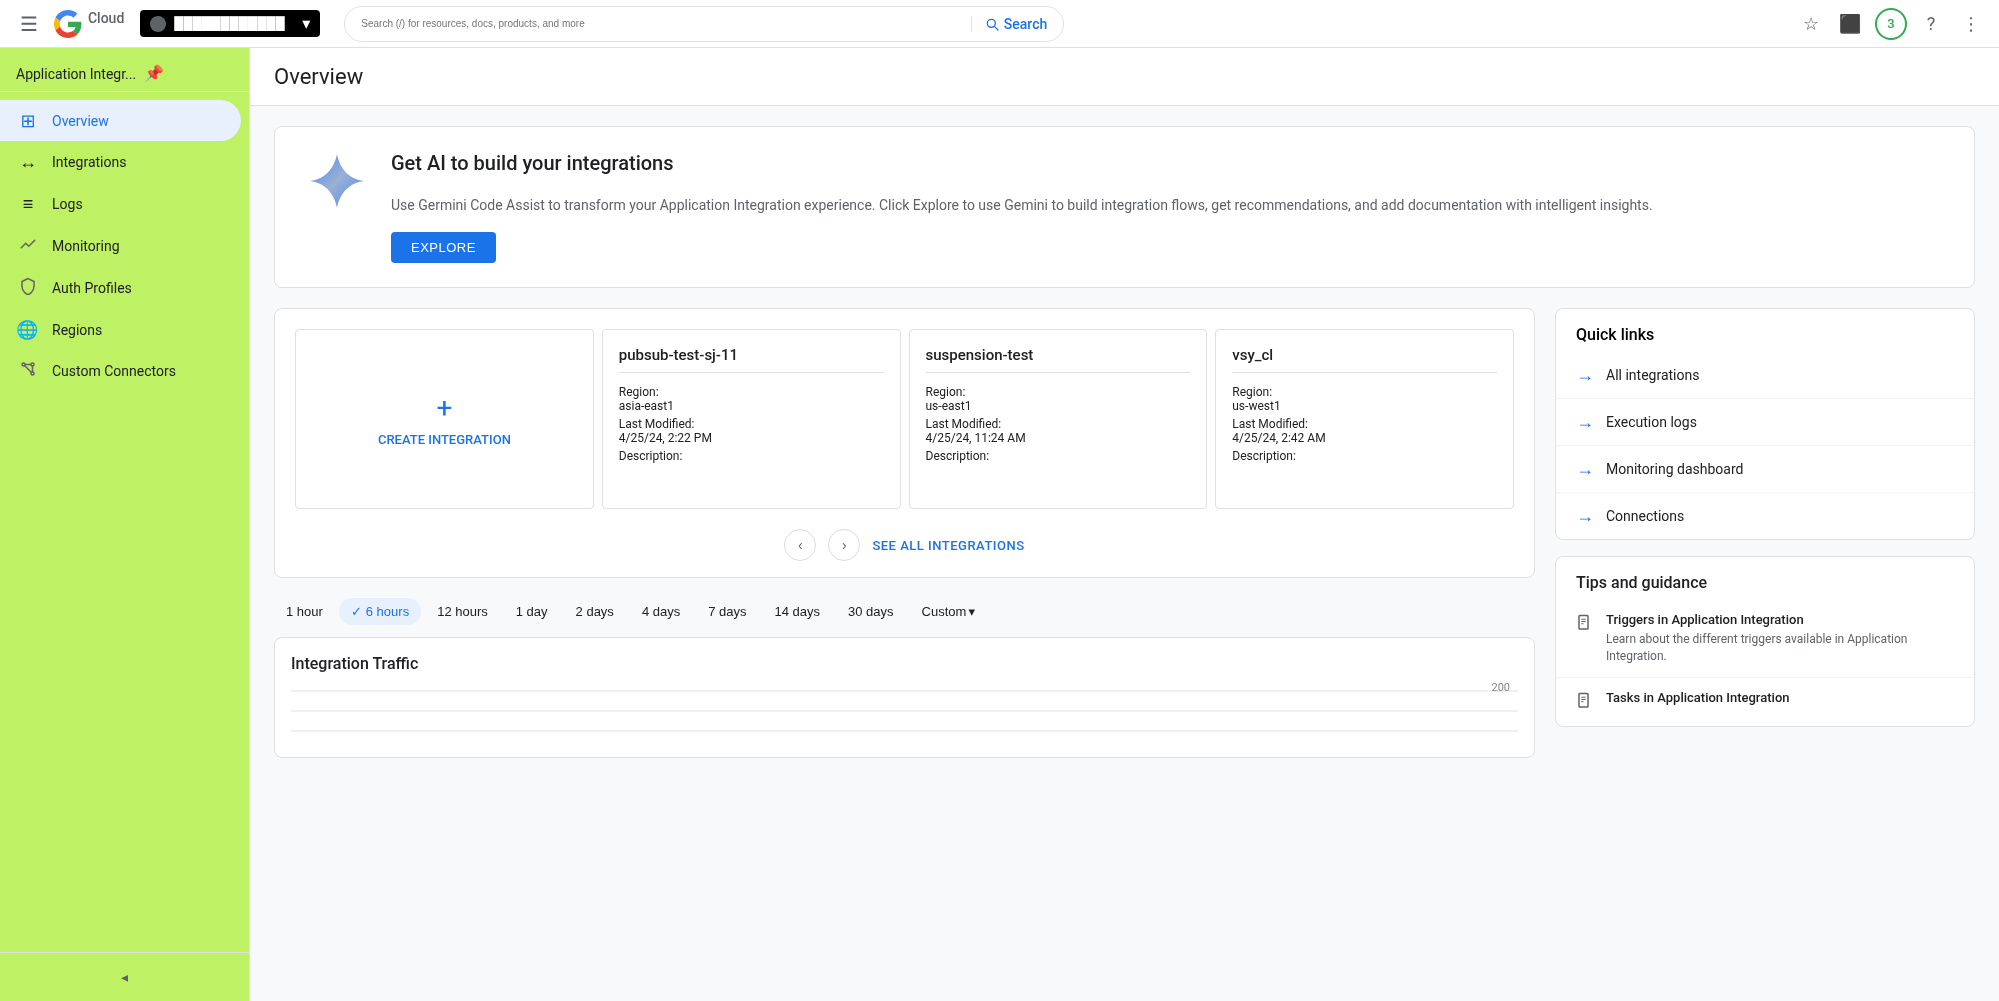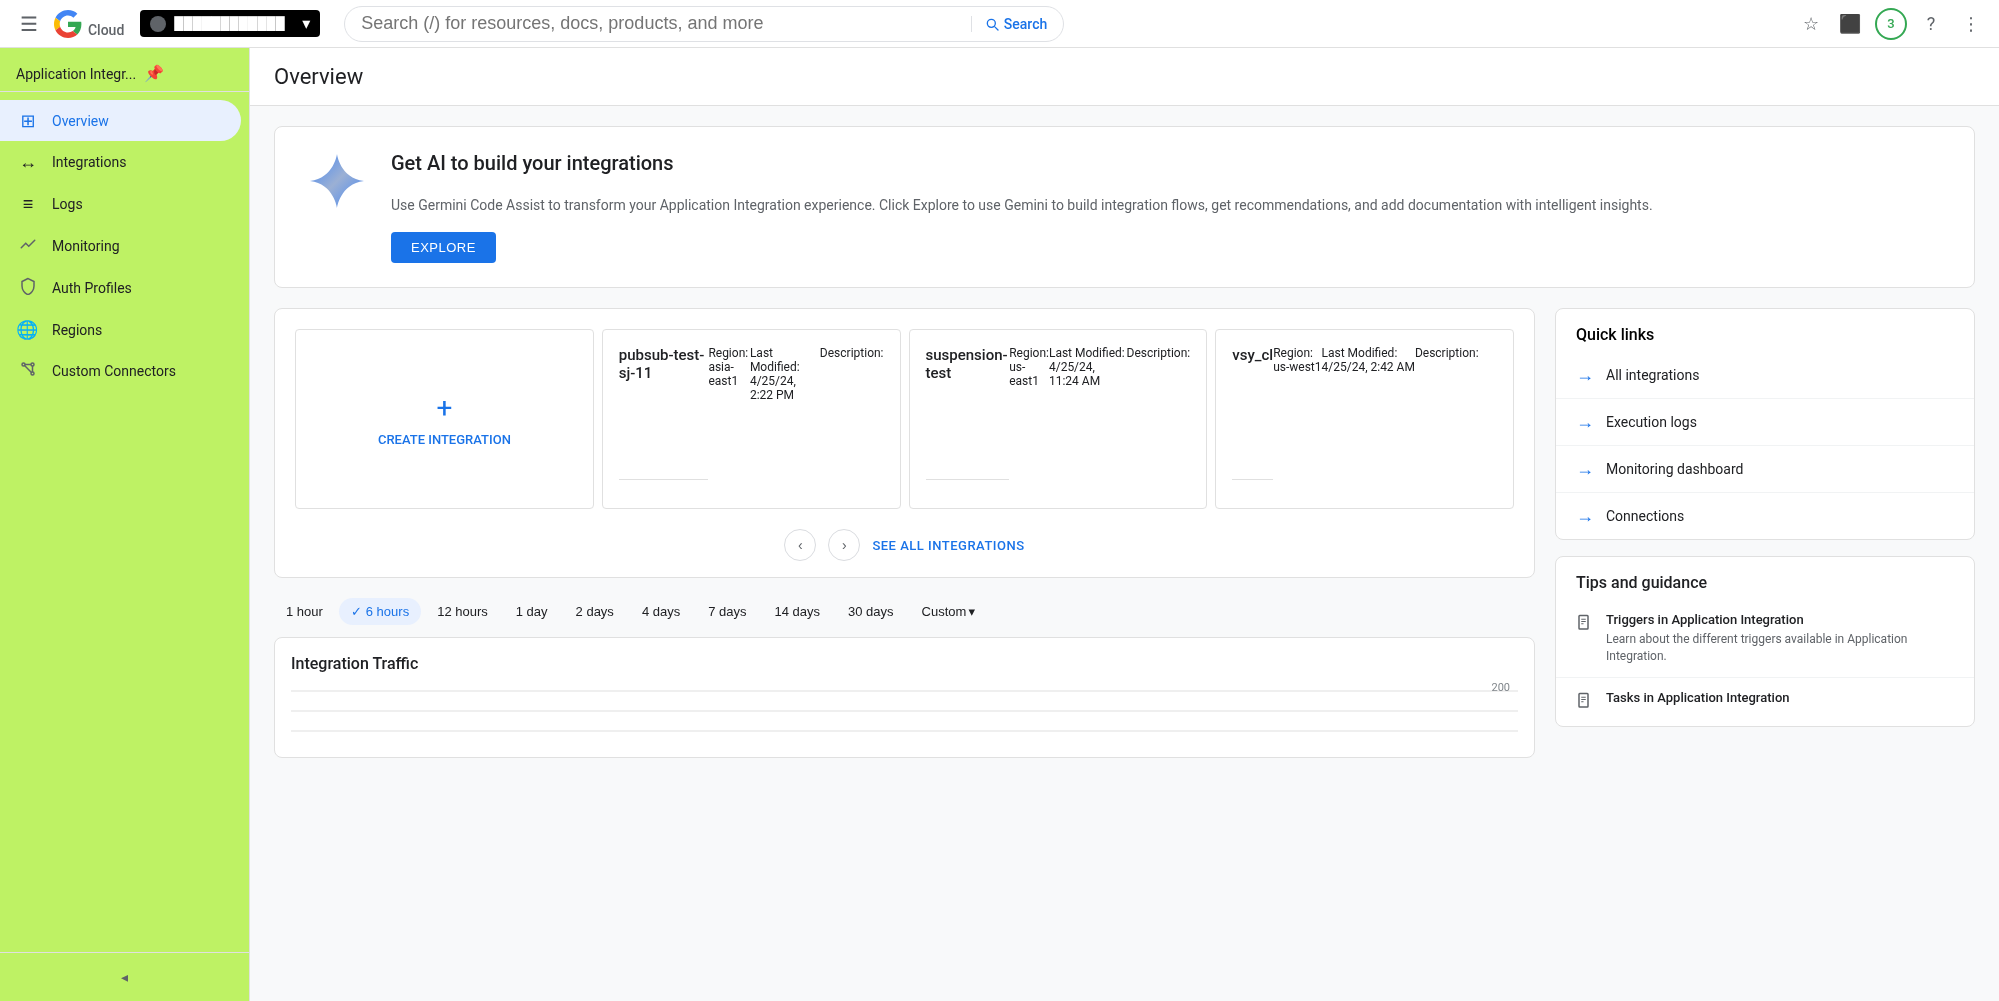--- a/index.html
+++ b/index.html
@@ -5,37 +5,37 @@
     * { box-sizing: border-box; margin: 0; padding: 0; }
     body { font-family: 'Google Sans', Roboto, Arial, sans-serif; font-size: 14px; color: #202124; background: #f8f9fa; }
 
     
     .topbar {
       display: flex; align-items: center; height: 48px;
       background: #fff; border-bottom: 1px solid #e0e0e0;
       padding: 0 12px; gap: 8px; position: fixed; top: 0; left: 0; right: 0; z-index: 100;
     }
     .topbar-menu-icon { color: #5f6368; cursor: pointer; font-size: 20px; padding: 8px; }
-    .google-cloud-logo { display: flex; align-items: flex-end; gap: 6px; margin-right: 8px; }
+    .google-cloud-logo { display: flex; align-items: flex-start; gap: 6px; margin-right: 8px; }
     .gc-logo-text { font-size: 14px; font-weight: 500; color: #5f6368; white-space: nowrap; }
     .project-selector {
       display: flex; align-items: center; background: #000; color: #fff;
       border-radius: 4px; padding: 4px 10px; gap: 8px; cursor: pointer; min-width: 180px;
     }
     .project-selector-dot { width: 16px; height: 16px; background: #5f6368; border-radius: 50%; flex-shrink: 0; }
     .project-selector-name { font-size: 13px; flex: 1; overflow: hidden; text-overflow: ellipsis; white-space: nowrap; }
     .project-selector-chevron { color: #fff; font-size: 16px; }
     .search-bar {
       flex: 1; max-width: 720px; margin: 0 16px;
       display: flex; align-items: center;
       border: 1px solid #dfe1e5; border-radius: 24px; background: #fff;
       padding: 0 16px; height: 36px;
     }
     .search-bar input {
-      border: none; outline: none; flex: 1; font-size: 18px; color: #202124; background: transparent;
+      border: none; outline: none; flex: 1; font-size: 10px; color: #202124; background: transparent;
     }
     .search-btn {
       display: flex; align-items: center; gap: 4px; color: #1a73e8; font-size: 14px;
       font-weight: 500; cursor: pointer; border-left: 1px solid #dfe1e5; padding-left: 12px; margin-left: 8px;
     }
     .topbar-right { display: flex; align-items: center; gap: 8px; margin-left: auto; }
     .topbar-icon { width: 32px; height: 32px; display: flex; align-items: center; justify-content: center; cursor: pointer; color: #5f6368; font-size: 18px; border-radius: 50%; }
     .notification-badge {
       width: 32px; height: 32px; border-radius: 50%; border: 2px solid #34a853;
       display: flex; align-items: center; justify-content: center; cursor: pointer;
@@ -94,21 +94,21 @@
 
     
     .integrations-section {
       background: #fff; border: 1px solid #e0e0e0; border-radius: 8px;
       margin-bottom: 20px; padding: 16px;
     }
     .integrations-cards { display: flex; gap: 0; }
     .integration-card {
       flex: 1; border: 1px solid #e0e0e0; border-radius: 4px;
       padding: 16px; margin: 4px; min-height: 180px;
-      display: flex; flex-direction: row;
+      display: flex; flex-direction: column;
     }
     .create-integration-card {
       display: flex; flex-direction: column; align-items: center; justify-content: center;
       cursor: pointer; color: #1a73e8;
     }
     .create-plus { font-size: 28px; color: #1a73e8; margin-bottom: 8px; }
     .create-label { font-size: 13px; font-weight: 500; color: #1a73e8; text-align: center; }
     .int-card-name { font-size: 15px; font-weight: 500; color: #202124; margin-bottom: 12px; border-bottom: 1px solid #e0e0e0; padding-bottom: 8px; }
     .int-card-field { font-size: 12px; color: #5f6368; margin-bottom: 4px; }
     .int-card-field span { color: #202124; }

